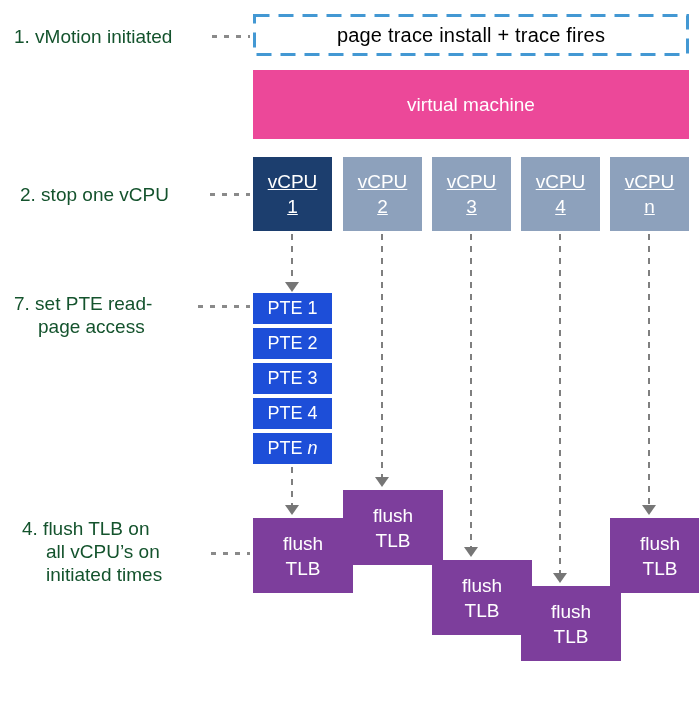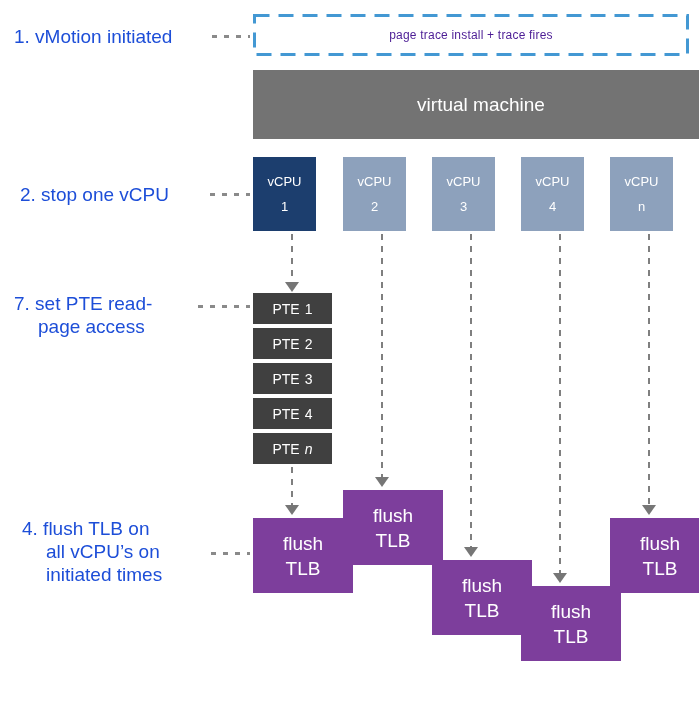--- a/index.html
+++ b/index.html
@@ -7,39 +7,39 @@
     position:relative;
     width:699px;height:719px;
     background:#ffffff;
     font-family:"Liberation Sans", sans-serif;
     overflow:hidden;
   }
   
   .banner{
     position:absolute;
     display:flex;align-items:center;justify-content:center;
-    font-size:12px;color:#4c1d95;letter-spacing:.2px;
+    font-size:20px;color:#000000;letter-spacing:.2px;
   }
   .banner svg{position:absolute;left:0;top:0;}
   .banner span{position:relative;z-index:1;}
   
   .box{
     position:absolute;
     display:flex;flex-direction:column;align-items:center;justify-content:center;
     color:#ffffff;text-align:center;
   }
-  .vm{background:#737373;font-size:19px;padding-left:10px;}
-  .vcpu{width:63px;height:74px;top:157px;background:#8da1bc;font-size:13px;line-height:25px;}
+  .vm{background:#ec4899;font-size:19px;}
+  .vcpu{width:79px;height:74px;top:157px;background:#8da1bc;font-size:19px;line-height:25px;text-decoration:underline;}
   .vcpu.active{background:#1c3e6e;}
-  .pte{left:253px;width:79px;height:31px;background:#404040;font-size:14px;flex-direction:row;gap:5px;}
+  .pte{left:253px;width:79px;height:31px;background:#1d4ed8;font-size:18px;flex-direction:row;gap:5px;}
   .flush{width:100px;height:75px;background:#7d3e9c;font-size:19px;line-height:25px;}
   .it{font-style:italic;}
   
   .steplabel{
-    position:absolute;color:#1d4ed8;font-size:19px;line-height:23px;
+    position:absolute;color:#14532d;font-size:19px;line-height:23px;
   }
   .steplabel .ind{padding-left:24px;display:block;}
   
   .hdash{
     position:absolute;height:3px;
     background:repeating-linear-gradient(to right,#8a8a8a 0 5px,transparent 5px 12px);
   }
   
   .arrow{position:absolute;width:14px;}
   .arrow::before{

